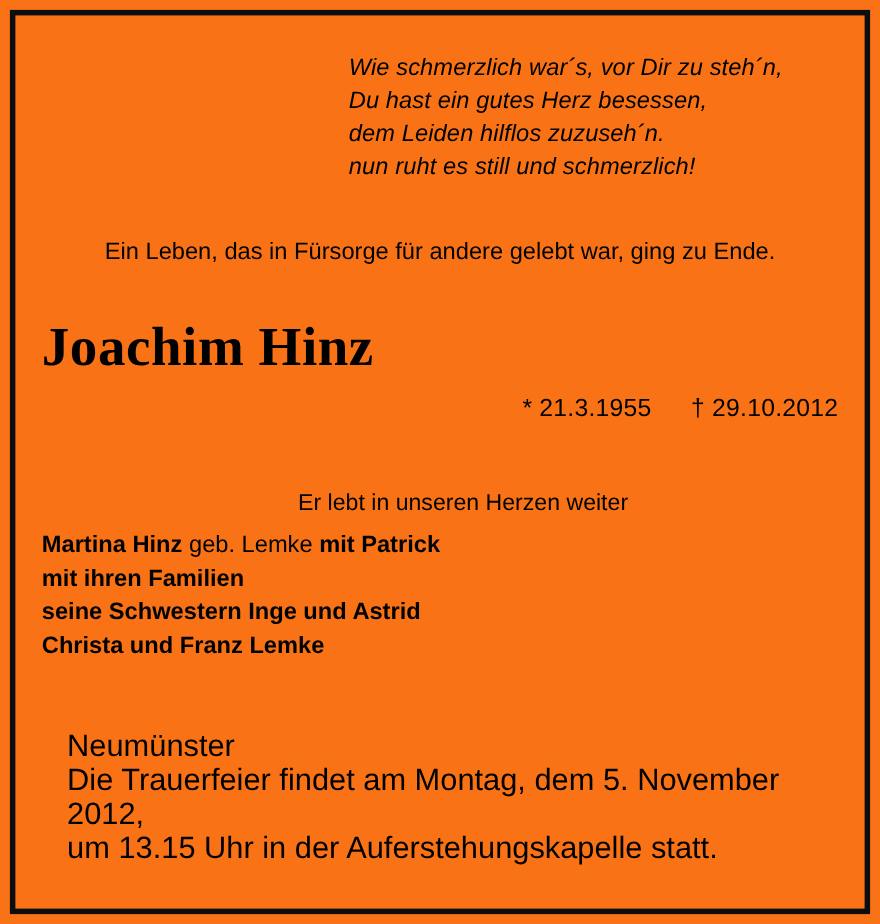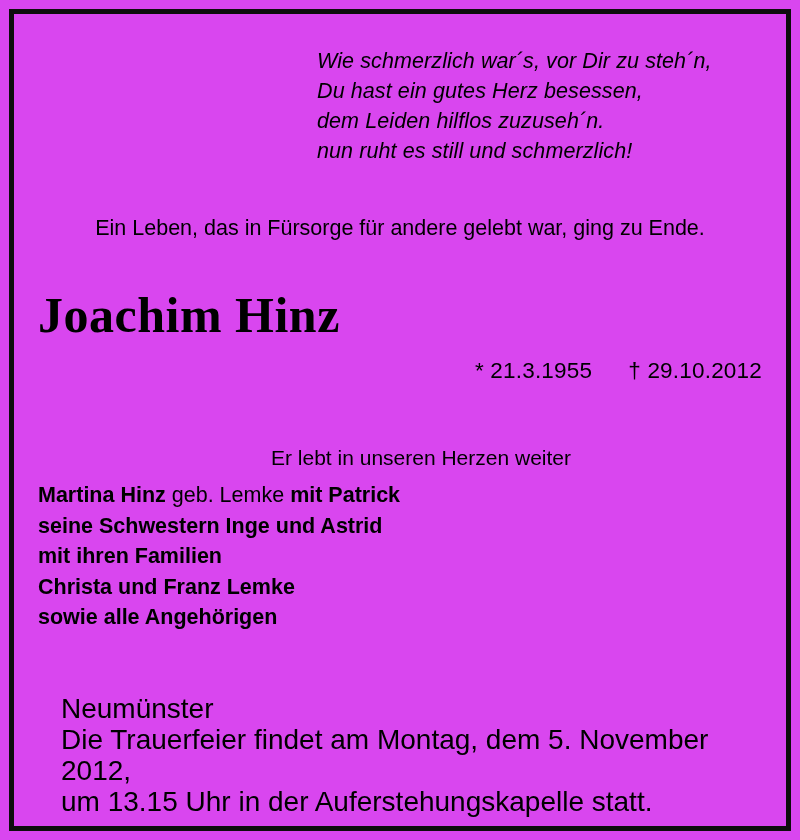--- a/index.html
+++ b/index.html
@@ -4,21 +4,21 @@
 <style>
   html, body {
     margin: 0;
     padding: 0;
     background: #ffffff;
   }
   .page {
     width: 800px;
     height: 840px;
     box-sizing: border-box;
-    background: #d946ef;
+    background: #f97316;
     position: relative;
     font-family: "Liberation Sans", sans-serif;
     color: #000000;
     overflow: hidden;
   }
   .border-frame {
     position: absolute;
     left: 9px;
     top: 9px;
     right: 9px;
@@ -111,24 +111,23 @@
     <div class="name">Joachim Hinz</div>
 
     <div class="dates">
       <span>* 21.3.1955</span><span class="gap"></span><span>† 29.10.2012</span>
     </div>
 
     <div class="memorial">Er lebt in unseren Herzen weiter</div>
 
     <div class="family">
       <div><span>Martina Hinz</span><span class="reg"> geb. Lemke </span><span>mit Patrick</span></div>
+      <div>mit ihren Familien</div>
       <div>seine Schwestern Inge und Astrid</div>
-      <div>mit ihren Familien</div>
       <div>Christa und Franz Lemke</div>
-      <div>sowie alle Angehörigen</div>
     </div>
 
     <div class="footer">
       <div>Neumünster</div>
       <div>Die Trauerfeier findet am Montag, dem 5. November 2012,</div>
       <div>um 13.15 Uhr in der Auferstehungskapelle statt.</div>
     </div>
 
   </div>
 </div>

